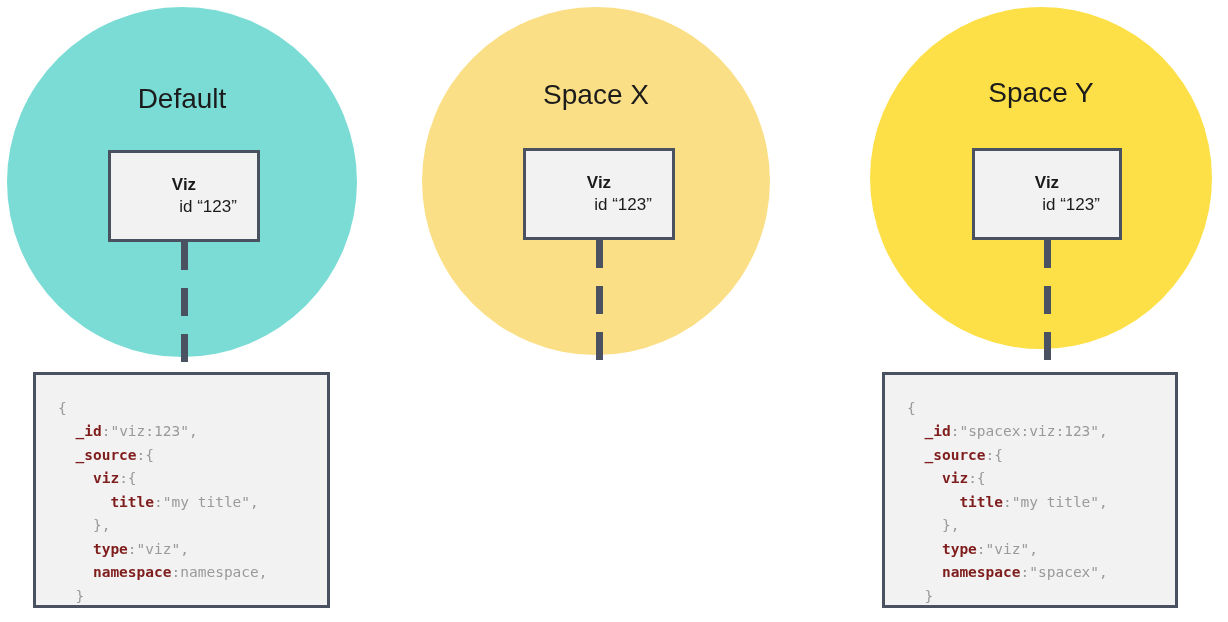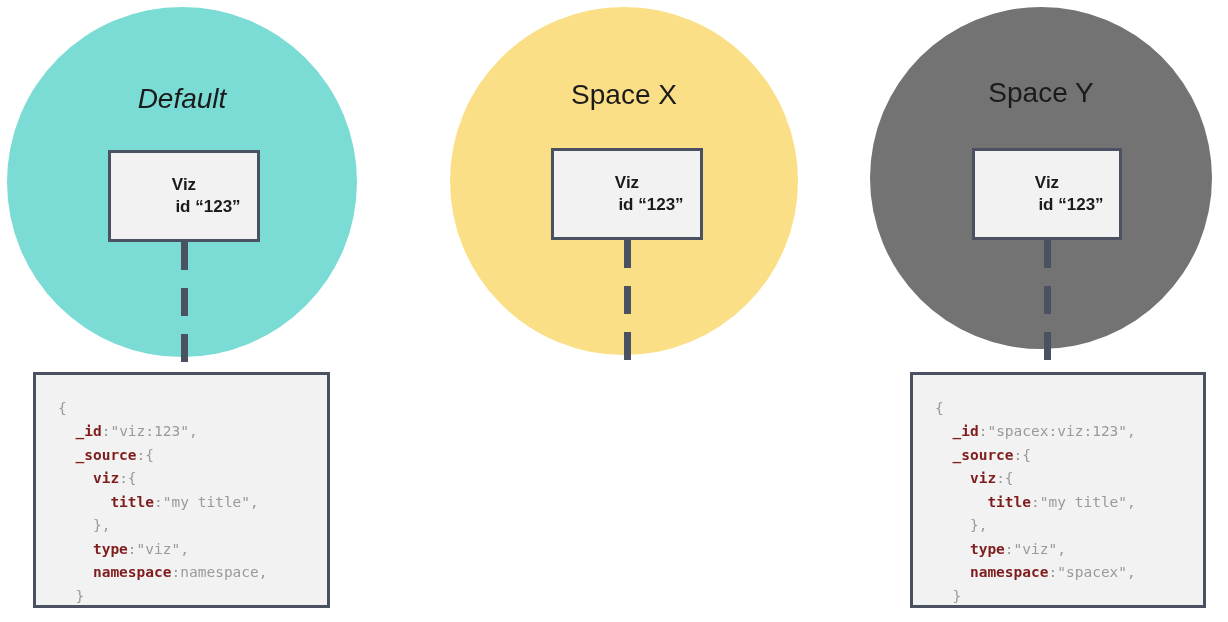--- a/index.html
+++ b/index.html
@@ -20,21 +20,21 @@
     inset: 0;
   }
 
   
   .group {
     position: absolute;
     top: 0;
     height: 622px;
   }
   .group.g0 { left: 0px;   width: 410px; }
-  .group.g1 { left: 440px; width: 380px; }
+  .group.g1 { left: 412px; width: 380px; }
   .group.g2 { left: 850px; width: 378px; }
 
   
   .circle {
     position: absolute;
     border-radius: 50%;
     top: 7px;
   }
   .g0 .circle { left: 7px;  width: 350px; height: 350px; }
   .g1 .circle { left: 10px; width: 348px; height: 348px; }
@@ -44,21 +44,21 @@
     position: absolute;
     left: 0;
     right: 0;
     text-align: center;
     font-size: 28px;
     line-height: 1;
     color: #1b1b1b;
     font-family: "Liberation Sans", sans-serif;
     white-space: nowrap;
   }
-  .g0 .circle-title { top: 78px; font-style: italic; }
+  .g0 .circle-title { top: 78px; }
   .g1 .circle-title { top: 74px; }
   .g2 .circle-title { top: 72px; }
 
   
   .viz-box {
     position: absolute;
     box-sizing: border-box;
     background: #f2f2f2;
     border: 3px solid #4a5160;
     display: flex;
@@ -72,21 +72,21 @@
   .g1 .viz-box { left: 111px; top: 148px; width: 152px; height: 92px; }
   .g2 .viz-box { left: 122px; top: 148px; width: 150px; height: 92px; }
 
   .viz-title {
     font-size: 17px;
     font-weight: bold;
     line-height: 1.25;
   }
   .viz-sub {
     font-size: 17px;
-    font-weight: bold;
+    font-weight: normal;
     line-height: 1.3;
     margin-left: 48px;
   }
 
   
   .connector {
     position: absolute;
     width: 7px;
     background-image: linear-gradient(
       to bottom,
@@ -187,21 +187,21 @@
       <span class="k">title</span><span class="p">:</span><span class="v">"my title"</span><span class="p">,</span>
     <span class="v">}</span><span class="p">,</span>
     <span class="k">type</span><span class="p">:</span><span class="v">"viz"</span><span class="p">,</span>
     <span class="k">namespace</span><span class="p">:</span><span class="v">"spacex"</span><span class="p">,</span>
   <span class="v">}</span>
 </pre>
     </div>
   </div>
 
   <div class="group g2">
-    <div class="circle" style="background: #737373;">
+    <div class="circle" style="background: #fde047;">
       <div class="circle-title">Space Y</div>
     </div>
 
     <div class="viz-box">
       <div class="viz-title">Viz</div>
       <div class="viz-sub">id “123”</div>
     </div>
 
     <div class="connector" style="background-image: linear-gradient(rgb(74, 81, 96) 0px, rgb(74, 81, 96) 28px, transparent 28px, transparent 46px);"></div>
 

